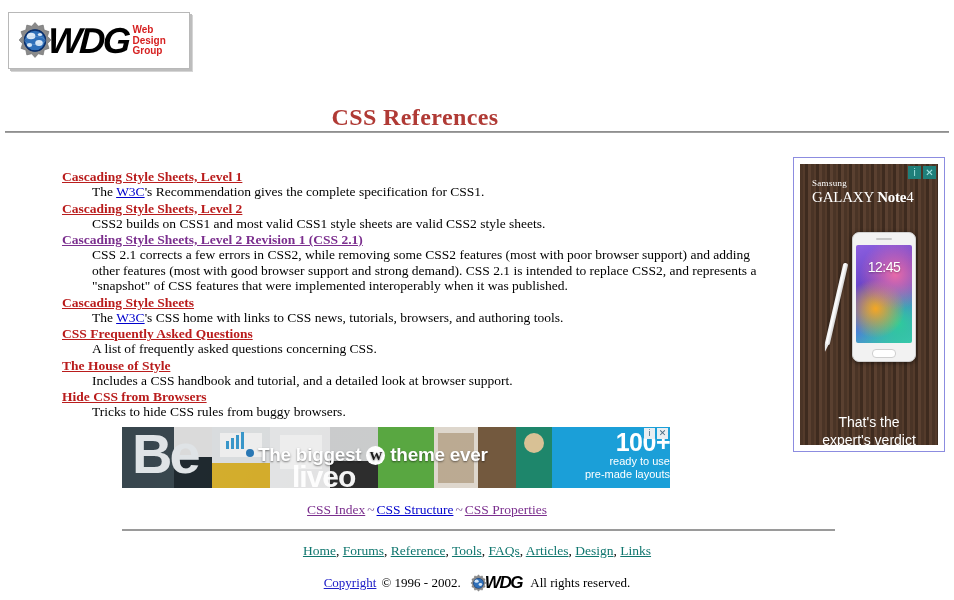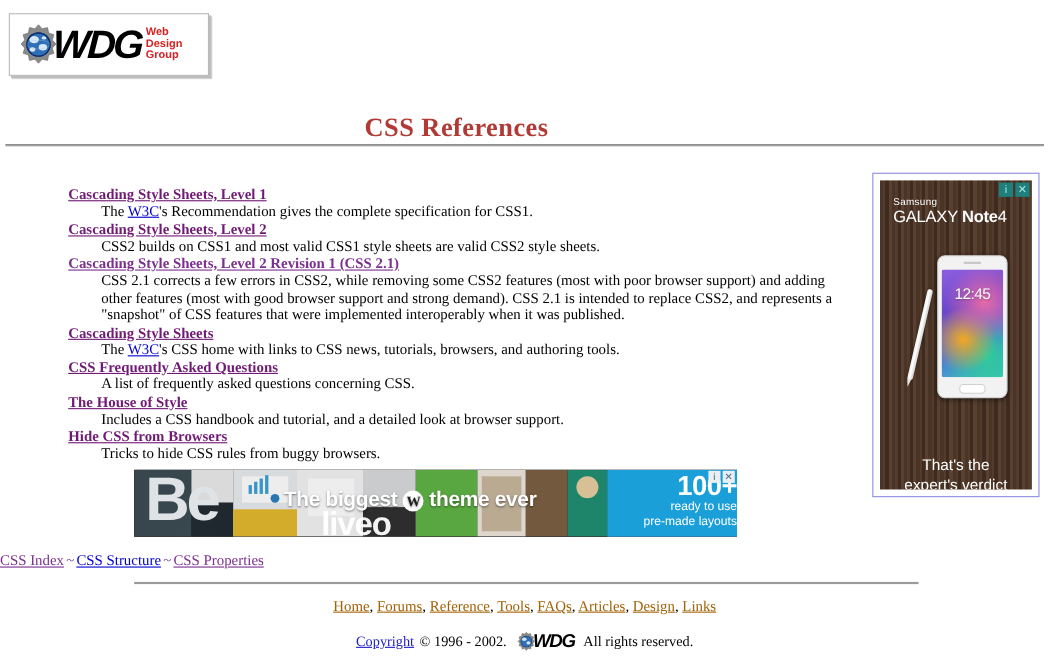--- a/index.html
+++ b/index.html
@@ -98,21 +98,21 @@
   .reflist {
     position: absolute;
     left: 62px;
     top: 169px;
     width: 710px;
   }
   .ref-link {
     display: block;
     font-weight: bold;
     font-size: 13.5px;
-    color: #701a75;
+    color: #b91c1c;
     text-decoration: underline;
     line-height: 15px;
     margin: 0;
     cursor: pointer;
     width: fit-content;
   }
   .ref-link.visited {
     color: #7b2f8e;
   }
   .ref-desc {
@@ -171,21 +171,21 @@
     font-size: 10px;
     line-height: 13px;
     text-align: center;
     cursor: pointer;
   }
   .samsung-brand {
     position: absolute;
     left: 12px;
     top: 14px;
     color: #ffffff;
-    font-family: Liberation Sans, sans-serif;
+    font-family: Liberation Serif, serif;
     z-index: 3;
   }
   .samsung-brand .s1 { font-size: 9px; letter-spacing: 0.3px; display:block; }
   .samsung-brand .s2 { font-size: 15px; letter-spacing: -0.2px; display:block; margin-top:1px; }
   .samsung-brand .s2 b { font-weight: bold; }
   .samsung-brand .s2 .lite { font-weight: normal; }
 
   .phone {
     position: absolute;
     left: 52px;
@@ -392,41 +392,41 @@
     text-align: center;
     cursor: pointer;
   }
 
   
   .subnav {
     position: absolute;
     left: 0;
     top: 502px;
     width: 854px;
-    text-align: left;
+    text-align: center;
     font-size: 13.5px;
   }
   .subnav a {
     color: #0000cc;
     text-decoration: underline;
     cursor: pointer;
   }
   .subnav a.visited { color: #7b2f8e; }
   .subnav .sep { color: #6a3d8a; margin: 0 2px; }
 
   .mainnav {
     position: absolute;
     left: 0;
     top: 543px;
     width: 954px;
     text-align: center;
     font-size: 13.5px;
   }
   .mainnav a {
-    color: #a16207;
+    color: #0f766e;
     cursor: pointer;
   }
 
   .copyline {
     position: absolute;
     left: 0;
     top: 573px;
     width: 954px;
     text-align: center;
     font-size: 13px;

